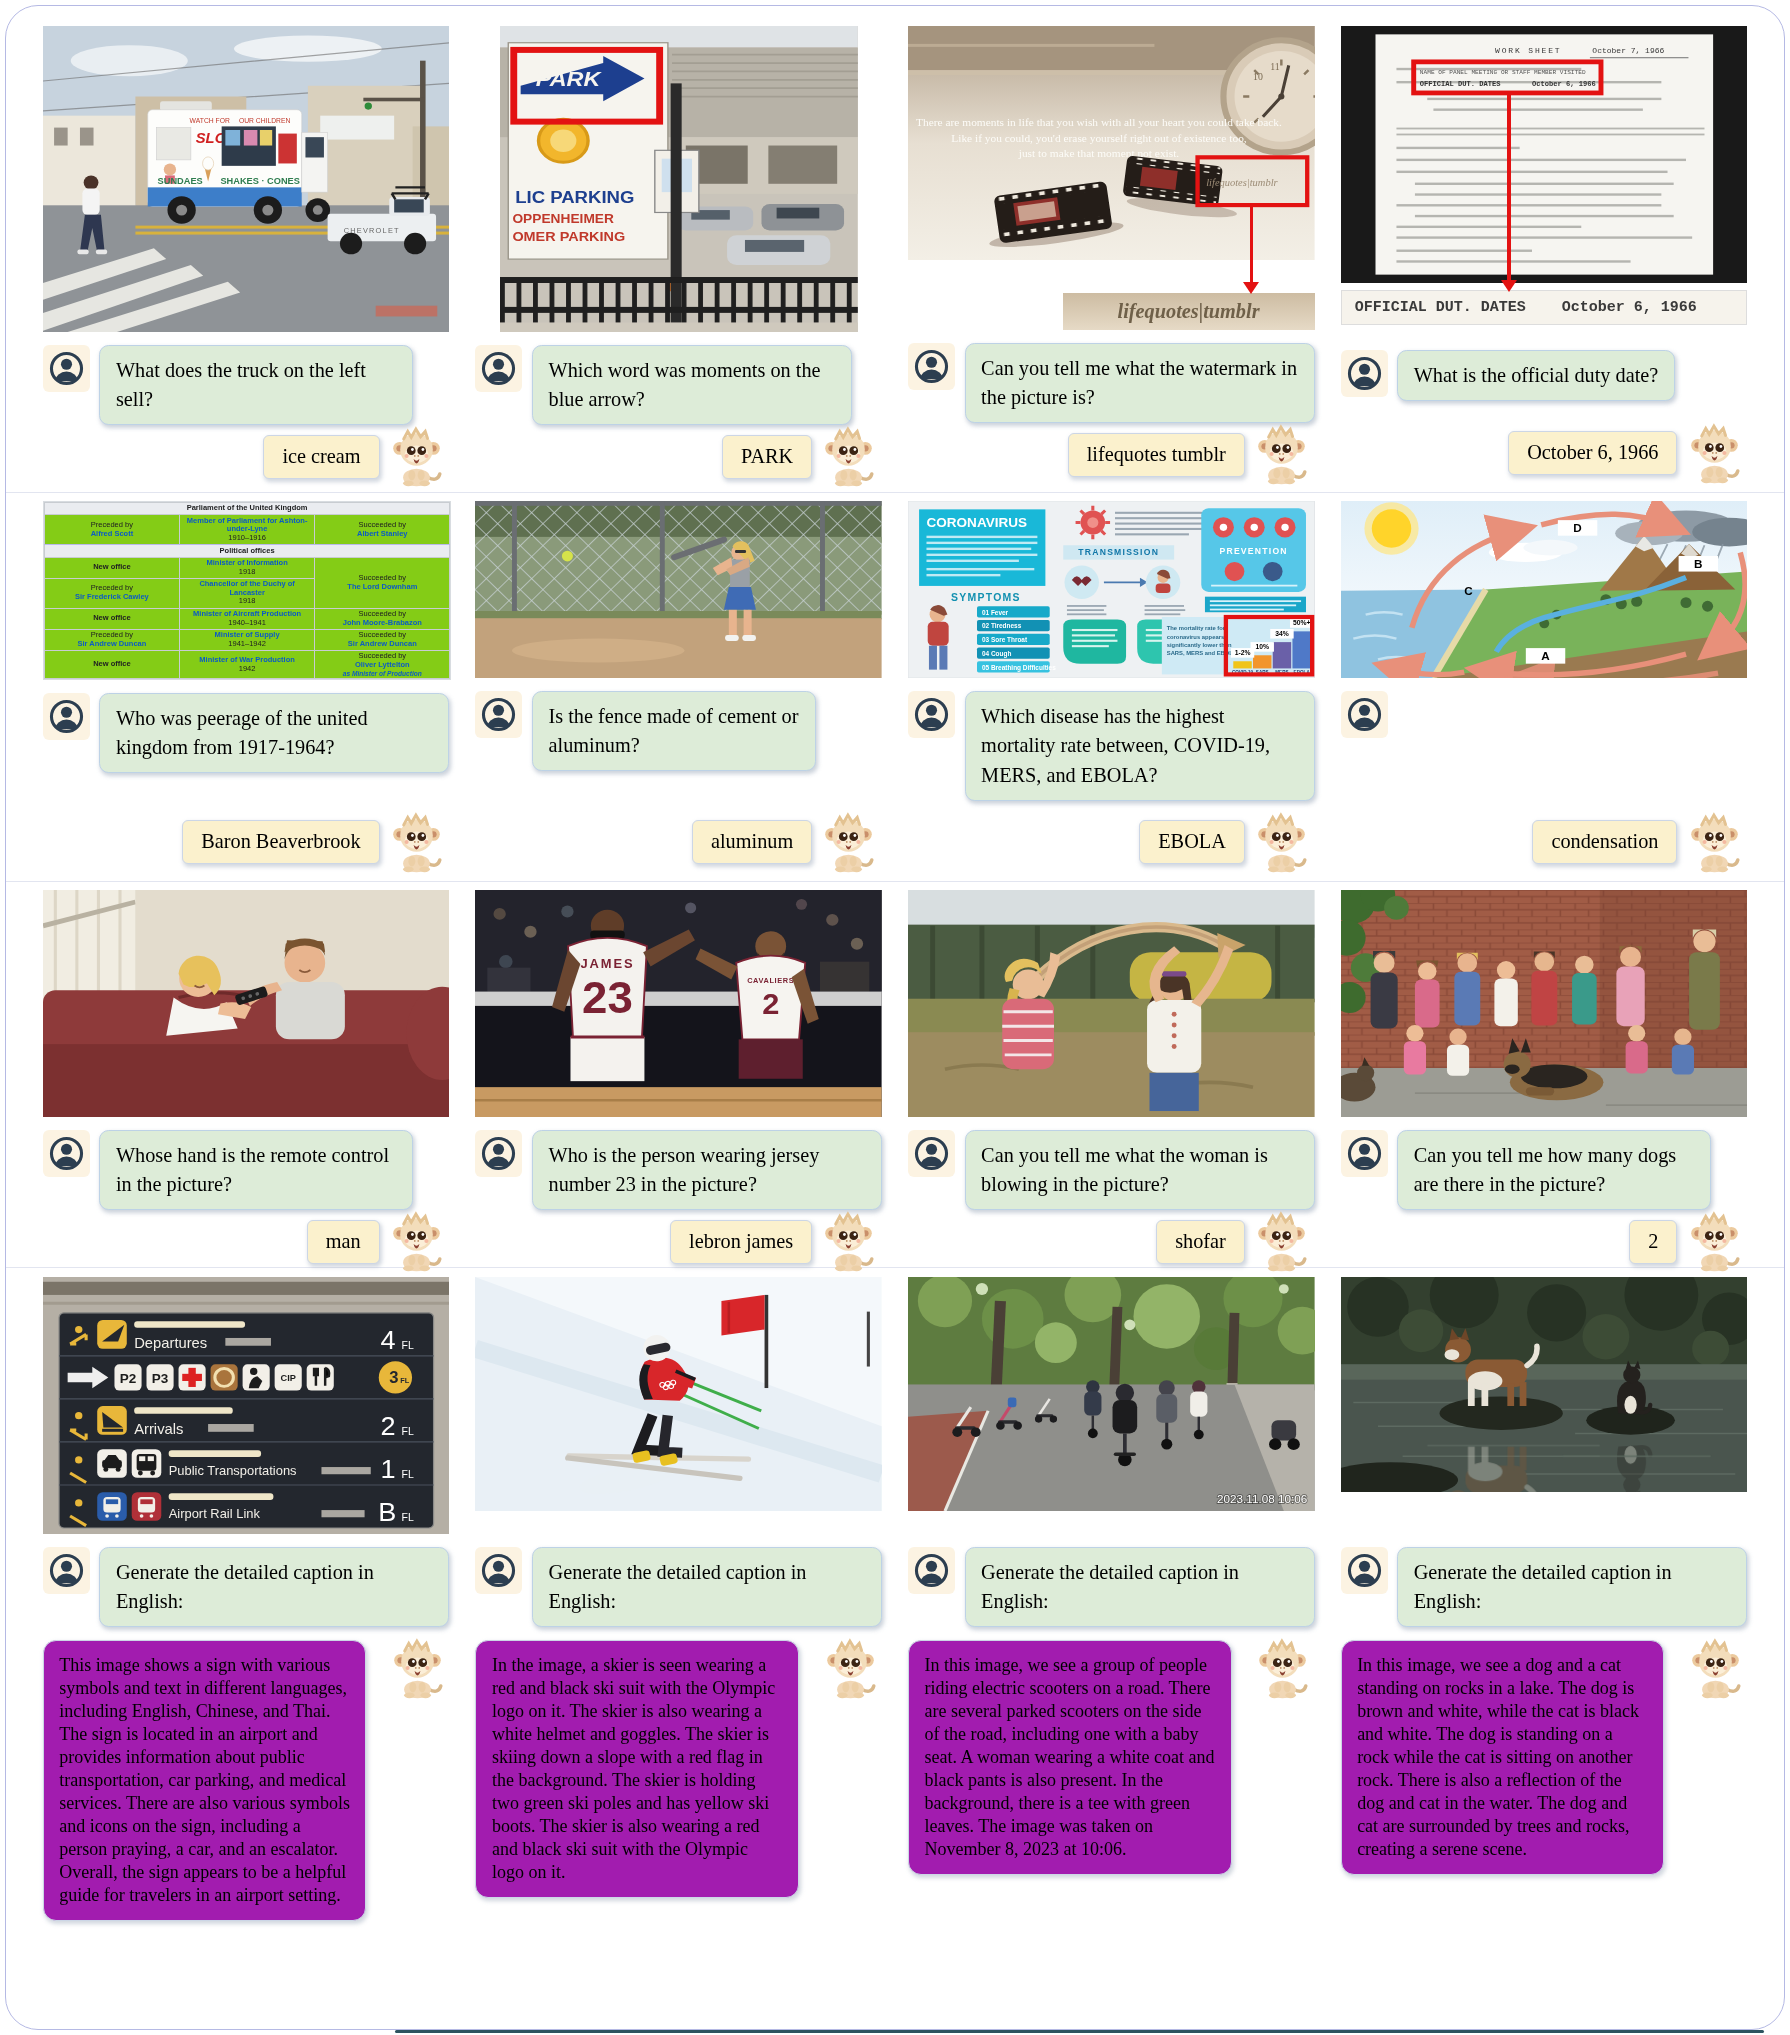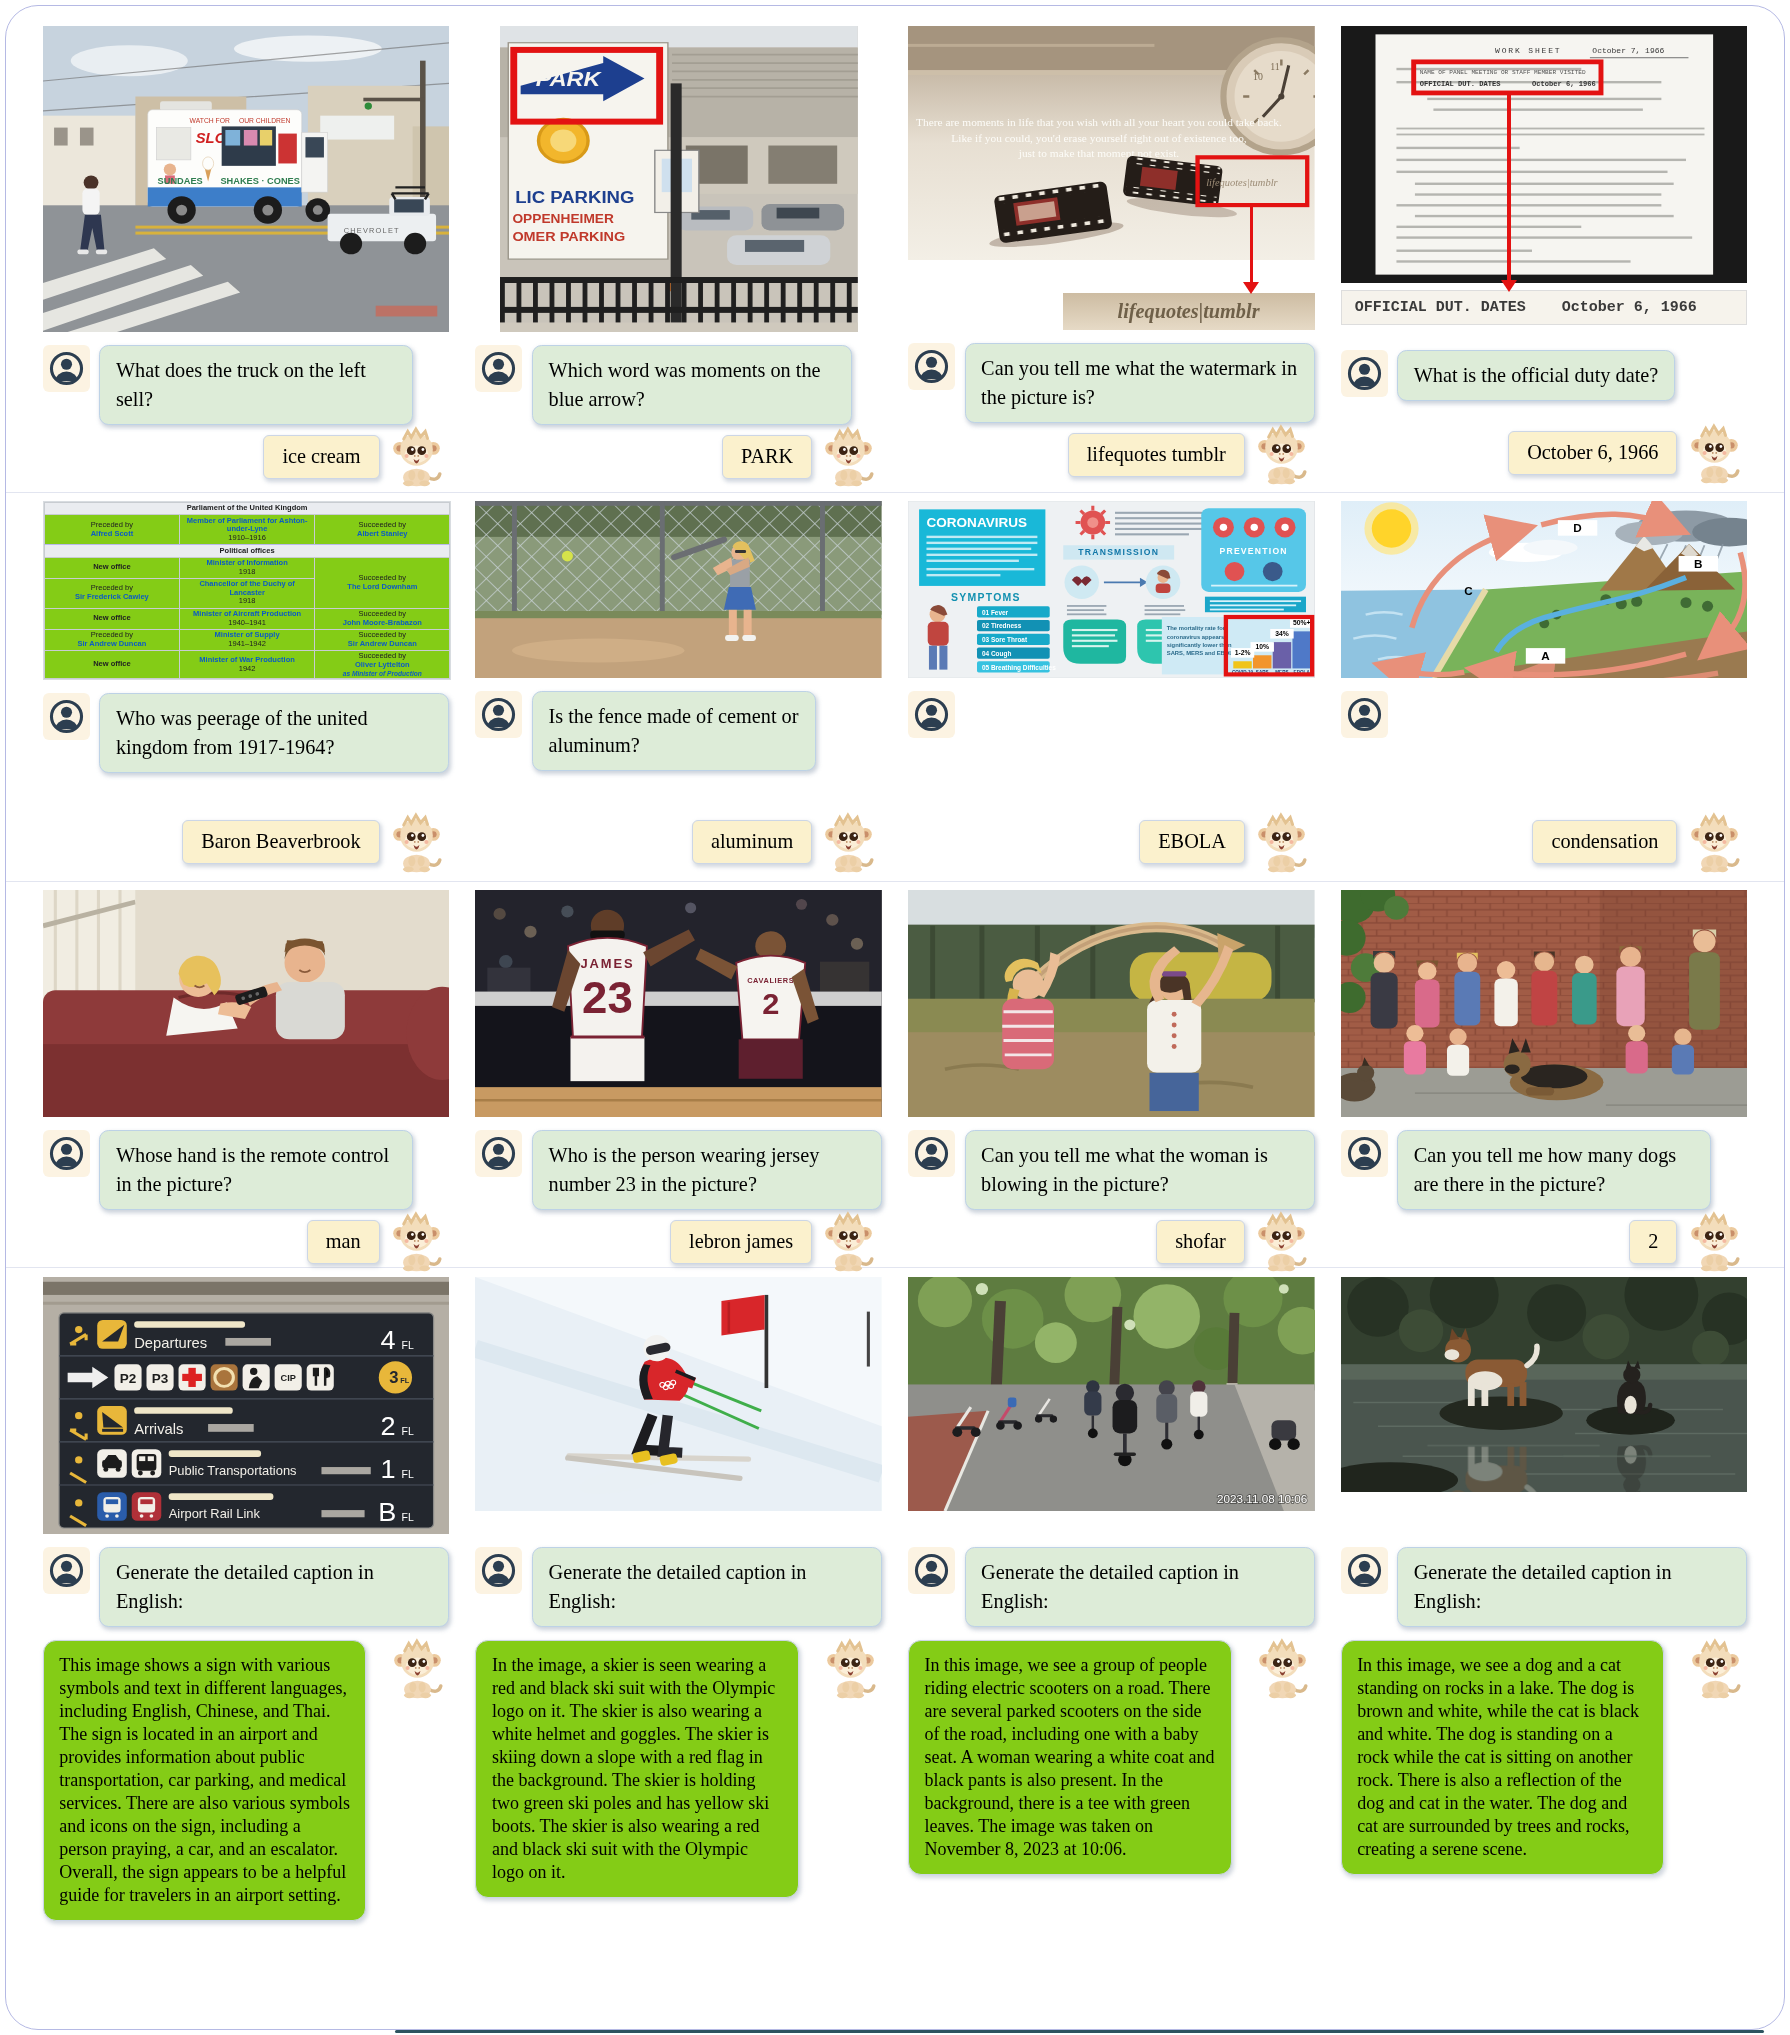--- a/index.html
+++ b/index.html
@@ -15,21 +15,21 @@
   .media{position:relative;width:100%;}
   .m520{height:311px;} .m296{height:177px;} .m380{height:227px;} .m430{height:257px;}
   .media svg{display:block;}
   .qrow{display:flex;align-items:flex-start;gap:9.6px;margin-top:13px;}
   .avatar{width:47px;height:47px;border-radius:6px;background:#fcf3e2;display:flex;align-items:center;justify-content:center;flex:0 0 auto;}
   .qbubble{background:#ddecd8;border:1.2px solid #bdd2e6;border-radius:9.6px;padding:9.6px 15.5px;font-size:20.3px;line-height:1.45;color:#000000;box-shadow:1.8px 2.4px 4.2px rgba(140,155,175,.45);}
   .arow{display:flex;justify-content:flex-end;align-items:center;gap:7.2px;margin-top:auto;padding:0 3.6px 7.2px 0;}
   .abubble{background:#fbf1cd;border:1.2px solid #ccd6e6;border-radius:6px;padding:7.2px 18px;font-size:20.3px;line-height:1.35;box-shadow:1.8px 2.4px 4.2px rgba(140,155,175,.4);}
   .monkey{width:59px;height:63px;flex:0 0 auto;}
   .cap-wrap{position:relative;margin-top:13px;}
-  .cbubble{background:#84cc16;border:1.2px solid #ccd6e6;border-radius:13px;padding:13px 15.5px;font-size:18px;line-height:23px;width:calc(100% - 83px);box-sizing:border-box;box-shadow:1.8px 2.4px 4.2px rgba(140,155,175,.4);}
+  .cbubble{background:#a21caf;border:1.2px solid #ccd6e6;border-radius:13px;padding:13px 15.5px;font-size:18px;line-height:23px;width:calc(100% - 83px);box-sizing:border-box;box-shadow:1.8px 2.4px 4.2px rgba(140,155,175,.4);}
   .cap-monkey{position:absolute;top:-3.6px;right:2.4px;}
   .redline{position:absolute;width:3.6px;background:#e31212;z-index:5;}
   .redhead{position:absolute;width:0;height:0;border-left:8.4px solid transparent;border-right:8.4px solid transparent;border-top:12px solid #e31212;z-index:5;}
   .strip{box-sizing:border-box;}
   .quote-strip{margin-top:33px;margin-left:auto;width:62%;height:37px;background:linear-gradient(#cdbca2,#e6dac6);display:flex;align-items:center;justify-content:center;font-style:italic;font-weight:bold;font-size:20.3px;color:#6f6049;}
   .doc-strip{margin-top:7.2px;width:100%;height:35px;background:#f6f3ec;border:0.6px solid #ddd;display:flex;align-items:center;gap:36px;padding:0 13px;font-family:"Liberation Mono",monospace;font-weight:bold;font-size:15px;color:#3a3a3a;}
   
   .wk{width:100%;border-collapse:collapse;font-family:"Liberation Sans",sans-serif;font-size:7.5px;line-height:1.18;color:#202122;background:#84cc16;table-layout:fixed;}
   .wk td{border:0.6px solid #c8ccd1;text-align:center;padding:1.2px 2.4px;overflow:hidden;}
   .wk .hd td{background:#eaecf0;font-weight:bold;}
@@ -673,20 +673,21 @@
             <rect x="516" y="194" width="140" height="96" fill="none" stroke="#e31212" stroke-width="7"></rect>
           </g>
         </svg>
       </div>
       <div class="qrow">
         <div class="avatar">
               <svg width="37" height="37" viewBox="0 0 62 62">
                 <use href="#icon-person"></use>
               </svg>
             </div>
+        <div class="qbubble" style="max-width:335px">Which disease has the highest mortality rate between, COVID-19, MERS, and EBOLA?</div>
       </div>
       <div class="arow">
         <div class="abubble">EBOLA</div>
         <svg class="monkey" viewBox="0 0 98 106" width="59" height="63">
               <use href="#icon-monkey"></use>
             </svg>
       </div>
     </div>
 
     <div class="cell">

